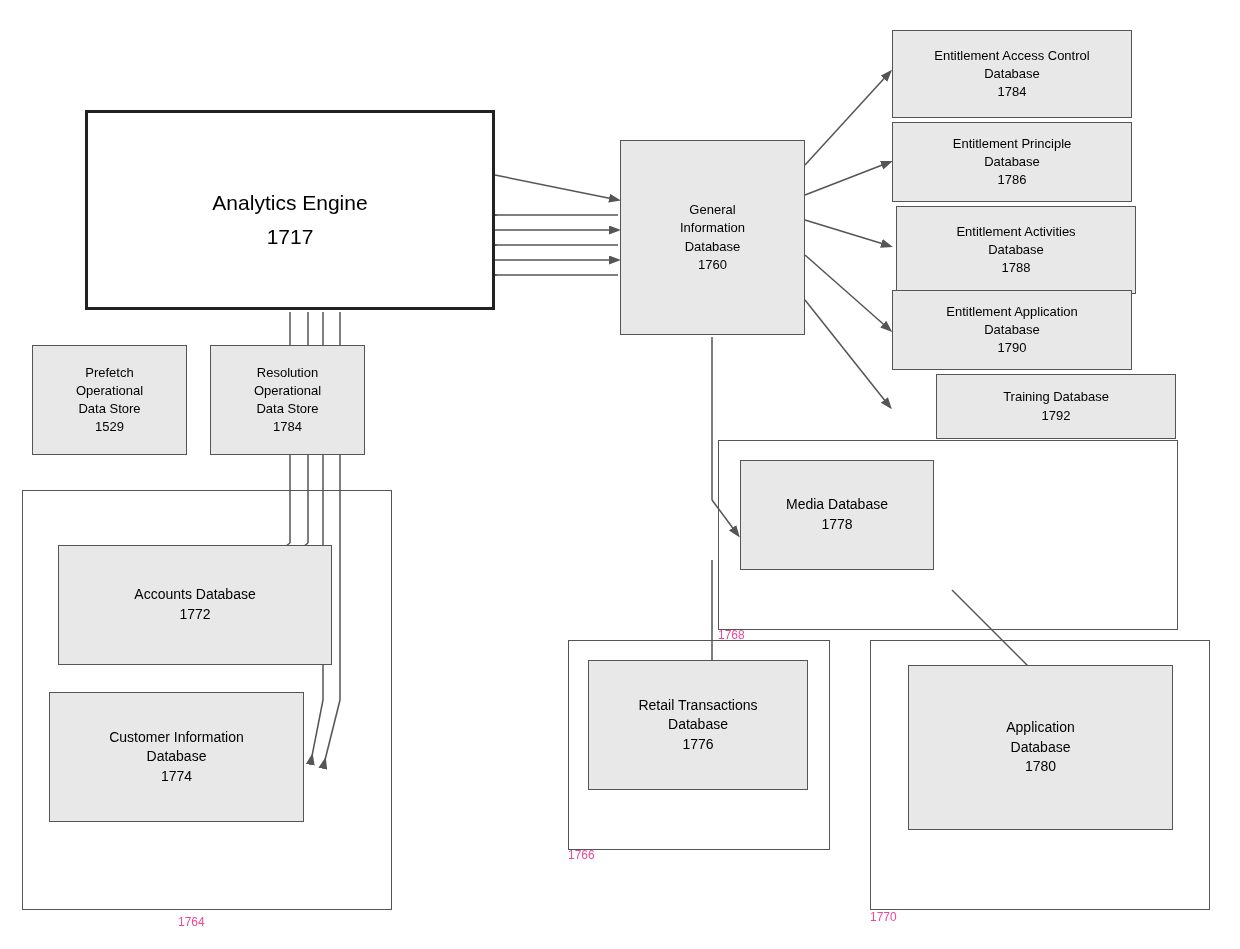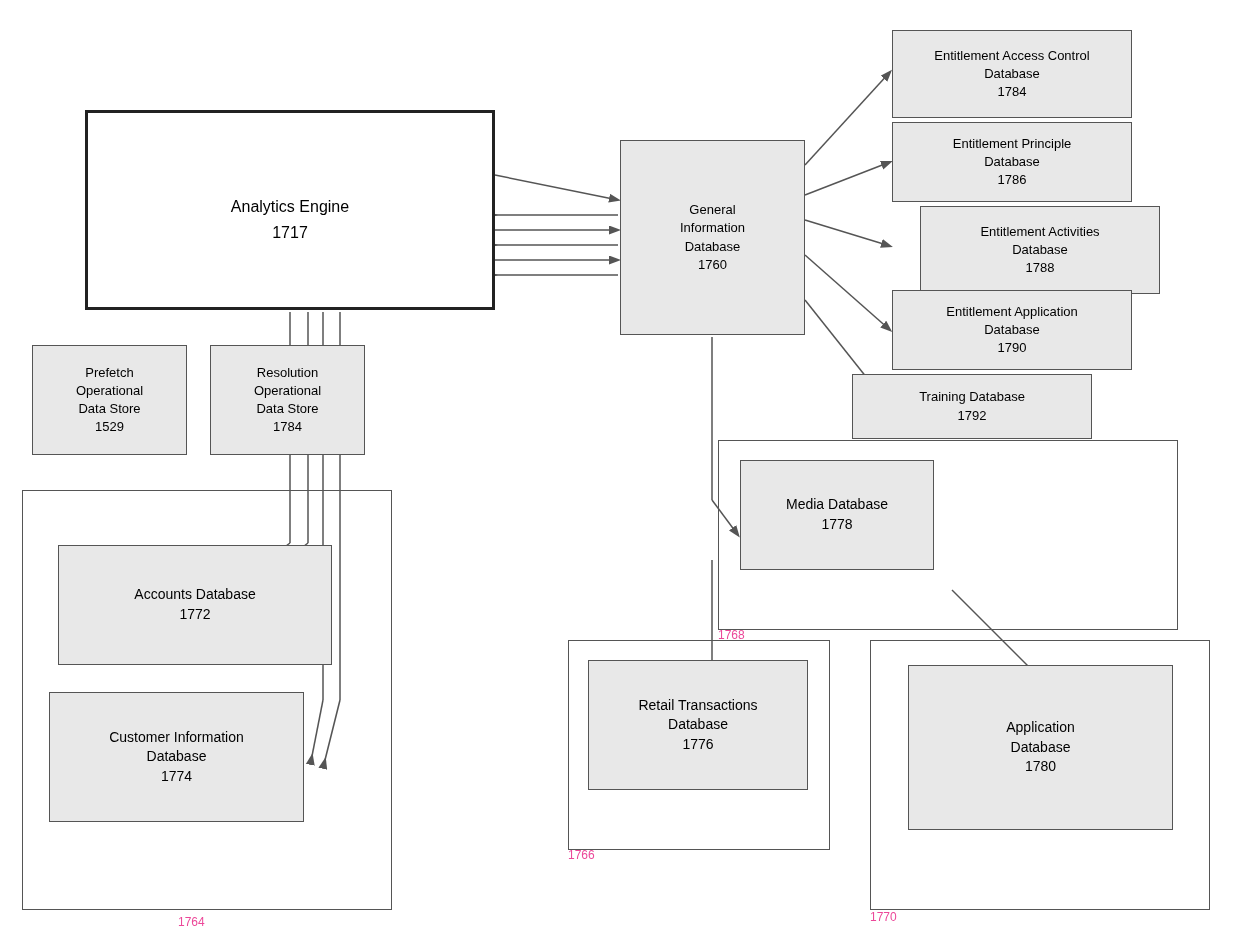--- a/index.html
+++ b/index.html
@@ -104,21 +104,21 @@
 
     <line x1="712" y1="337" x2="712" y2="500" stroke="#555" stroke-width="1.5"></line>
     <line x1="712" y1="500" x2="738" y2="535" stroke="#555" stroke-width="1.5" marker-end="url(#arrow)"></line>
 
     <line x1="712" y1="560" x2="712" y2="678" stroke="#555" stroke-width="1.5" marker-end="url(#arrow-down)"></line>
 
     <line x1="952" y1="590" x2="1040" y2="678" stroke="#555" stroke-width="1.5" marker-end="url(#arrow)"></line>
   </svg>
 
   <div class="box thick-border" style="left:85px; top:110px; width:410px; height:200px;">
-    <span style="font-size:16px; line-height:1.6; white-space:pre-line;margin-top:20px;">Analytics Engine
+    <span style="font-size:21px; line-height:1.6; white-space:pre-line;margin-top:20px;">Analytics Engine
 1717</span>
   </div>
 
   <div class="box" style="left:620px; top:140px; width:185px; height:195px;">
     <span style="white-space:pre-line; font-size:13px;">General
 Information
 Database
 1760</span>
   </div>
 
@@ -127,33 +127,33 @@
 Database
 1784</span>
   </div>
 
   <div class="box" style="left:892px; top:122px; width:240px; height:80px;">
     <span style="white-space:pre-line; font-size:13px;">Entitlement Principle
 Database
 1786</span>
   </div>
 
-  <div class="box" style="left:920px; top:206px; width:240px; height:88px;">
+  <div class="box" style="left:896px; top:206px; width:240px; height:88px;">
     <span style="white-space:pre-line; font-size:13px;">Entitlement Activities
 Database
 1788</span>
   </div>
 
   <div class="box" style="left:892px; top:290px; width:240px; height:80px;">
     <span style="white-space:pre-line; font-size:13px;">Entitlement Application
 Database
 1790</span>
   </div>
 
-  <div class="box" style="left:852px; top:374px; width:240px; height:65px;">
+  <div class="box" style="left:936px; top:374px; width:240px; height:65px;">
     <span style="white-space:pre-line; font-size:13px;">Training Database
 1792</span>
   </div>
 
   <div class="box" style="left:32px; top:345px; width:155px; height:110px;">
     <span style="white-space:pre-line; font-size:13px;">Prefetch
 Operational
 Data Store
 1529</span>
   </div>

